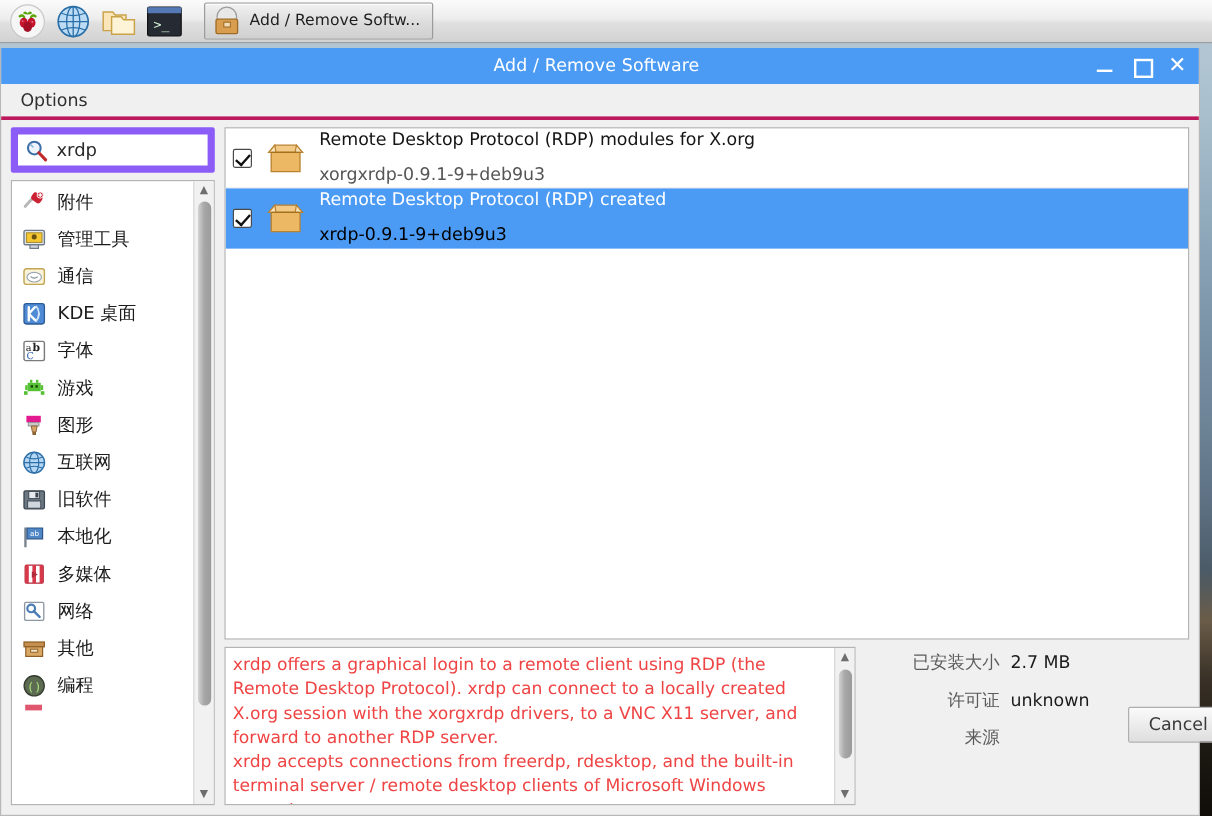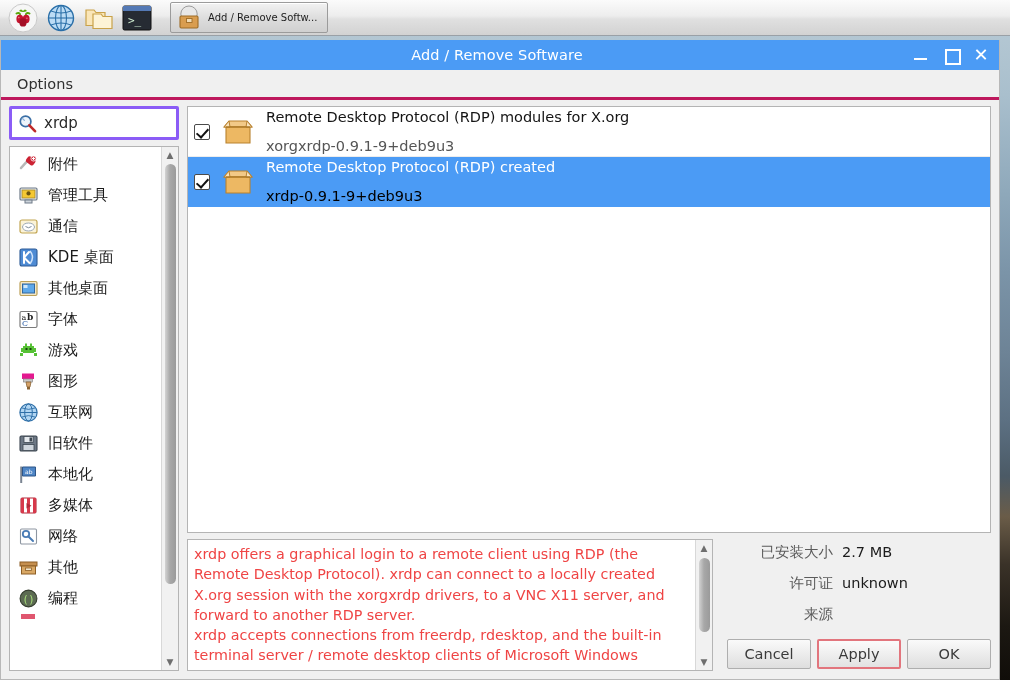--- a/index.html
+++ b/index.html
@@ -51,21 +51,21 @@
     height: 31px;
     display: flex; align-items: center;
     padding: 0 10px 0 5px;
     background: linear-gradient(to bottom, #f2f2f2, #dcdcdc 55%, #d0d0d0);
     border: 1px solid #9b9b9b;
     border-radius: 2px;
     box-shadow: inset 0 1px 0 #ffffff;
     max-width: 210px;
   }
   .tb-task-label {
-    font-size: 10px; color: #1d1d1d;
+    font-size: 13px; color: #1d1d1d;
     white-space: nowrap; overflow: hidden;
     margin-left: 6px;
   }
 
   
   #window {
     position: absolute;
     left: 0; top: 40px;
     width: 1000px; height: 640px;
     background: #f0f0f0;
@@ -116,21 +116,21 @@
     padding: 6px 8px 8px 8px;
     gap: 8px;
     min-height: 0;
   }
 
   
   #left-col { width: 170px; flex: 0 0 170px; display: flex; flex-direction: column; min-height: 0; }
   #search-box {
     height: 34px; flex: 0 0 34px;
     background: #ffffff;
-    border: 3px solid #8b5cf6;
+    border: 6px solid #8b5cf6;
     border-radius: 2px;
     display: flex; align-items: center;
     padding: 13px 6px;
     margin-bottom: 6px;
   }
   #search-text { font-size: 15px; color: #2a2a2a; margin-left: 7px; }
 
   #cat-list {
     flex: 1 1 auto;
     background: #ffffff;
@@ -213,22 +213,23 @@
   }
   #desc-text {
     position: absolute; left: 0; top: 0; right: 17px; bottom: 0;
     padding: 4px 6px 0 6px;
     font-size: 14.3px; line-height: 20.3px; color: #ef4444;
     overflow: hidden; white-space: pre-wrap;
   }
 
   #info-col {
     width: 270px; flex: 0 0 270px;
-    display: flex; flex-direction: column;
+    display: flex; 
     min-height: 0;
+    gap: 32px;
   }
   #info-rows { flex: 1 1 auto; padding-top: 4px; }
   .info-row { display: flex; align-items: baseline; height: 31px; }
   .info-label { width: 112px; flex: 0 0 112px; text-align: right; font-size: 14.5px; color: #5b5b5b; }
   .info-value { font-size: 14.5px; color: #1b1b1b; padding-left: 9px; }
 
   #btn-row { display: flex; align-items: center; justify-content: flex-end; gap: 6px; padding-bottom: 2px; }
   .btn {
     min-width: 84px; height: 30px;
     background: linear-gradient(to bottom, #fafafa, #ececec 50%, #dedede);
@@ -376,30 +377,20 @@
             <span class="cat-ico">
               <svg width="21" height="21" viewBox="0 0 21 21">
                 <rect x="2" y="2" width="17" height="17" rx="2" fill="#4e8bd4" stroke="#2c5b96" stroke-width="1.1"></rect>
                 <path d="M6 5 v11 M6 10.5 l5 -5.5 M6 10.5 l5.5 5.5" stroke="#ffffff" stroke-width="2" fill="none" stroke-linecap="round"></path>
                 <path d="M12 4 q5 6 0 13" stroke="#cfe3fa" stroke-width="1.5" fill="none"></path>
               </svg>
             </span>
             <span class="cat-label">KDE 桌面</span>
           </div>
 
-          <div class="cat-item">
-            <span class="cat-ico">
-              <svg width="21" height="21" viewBox="0 0 21 21">
-                <rect x="2" y="3.5" width="17" height="14" rx="1.5" fill="#f3e7c6" stroke="#bda159" stroke-width="1.2"></rect>
-                <rect x="4.5" y="6" width="12" height="9" fill="#5ea8ea" stroke="#31679f" stroke-width="1"></rect>
-                <rect x="5.5" y="7" width="4" height="3" fill="#cfe8fb"></rect>
-              </svg>
-            </span>
-            <span class="cat-label">其他桌面</span>
-          </div>
 
           <div class="cat-item">
             <span class="cat-ico">
               <svg width="21" height="21" viewBox="0 0 21 21">
                 <rect x="2" y="2.5" width="17" height="16" rx="1.5" fill="#ffffff" stroke="#7b7b7b" stroke-width="1.2"></rect>
                 <text x="3.5" y="10.5" font-family="DejaVu Serif, serif" font-size="8" fill="#222">a</text>
                 <text x="9" y="10.5" font-family="DejaVu Serif, serif" font-size="9" font-weight="bold" fill="#222">b</text>
                 <text x="4" y="17" font-family="DejaVu Serif, serif" font-size="8" fill="#2d5fa8">C</text>
               </svg>
             </span>

